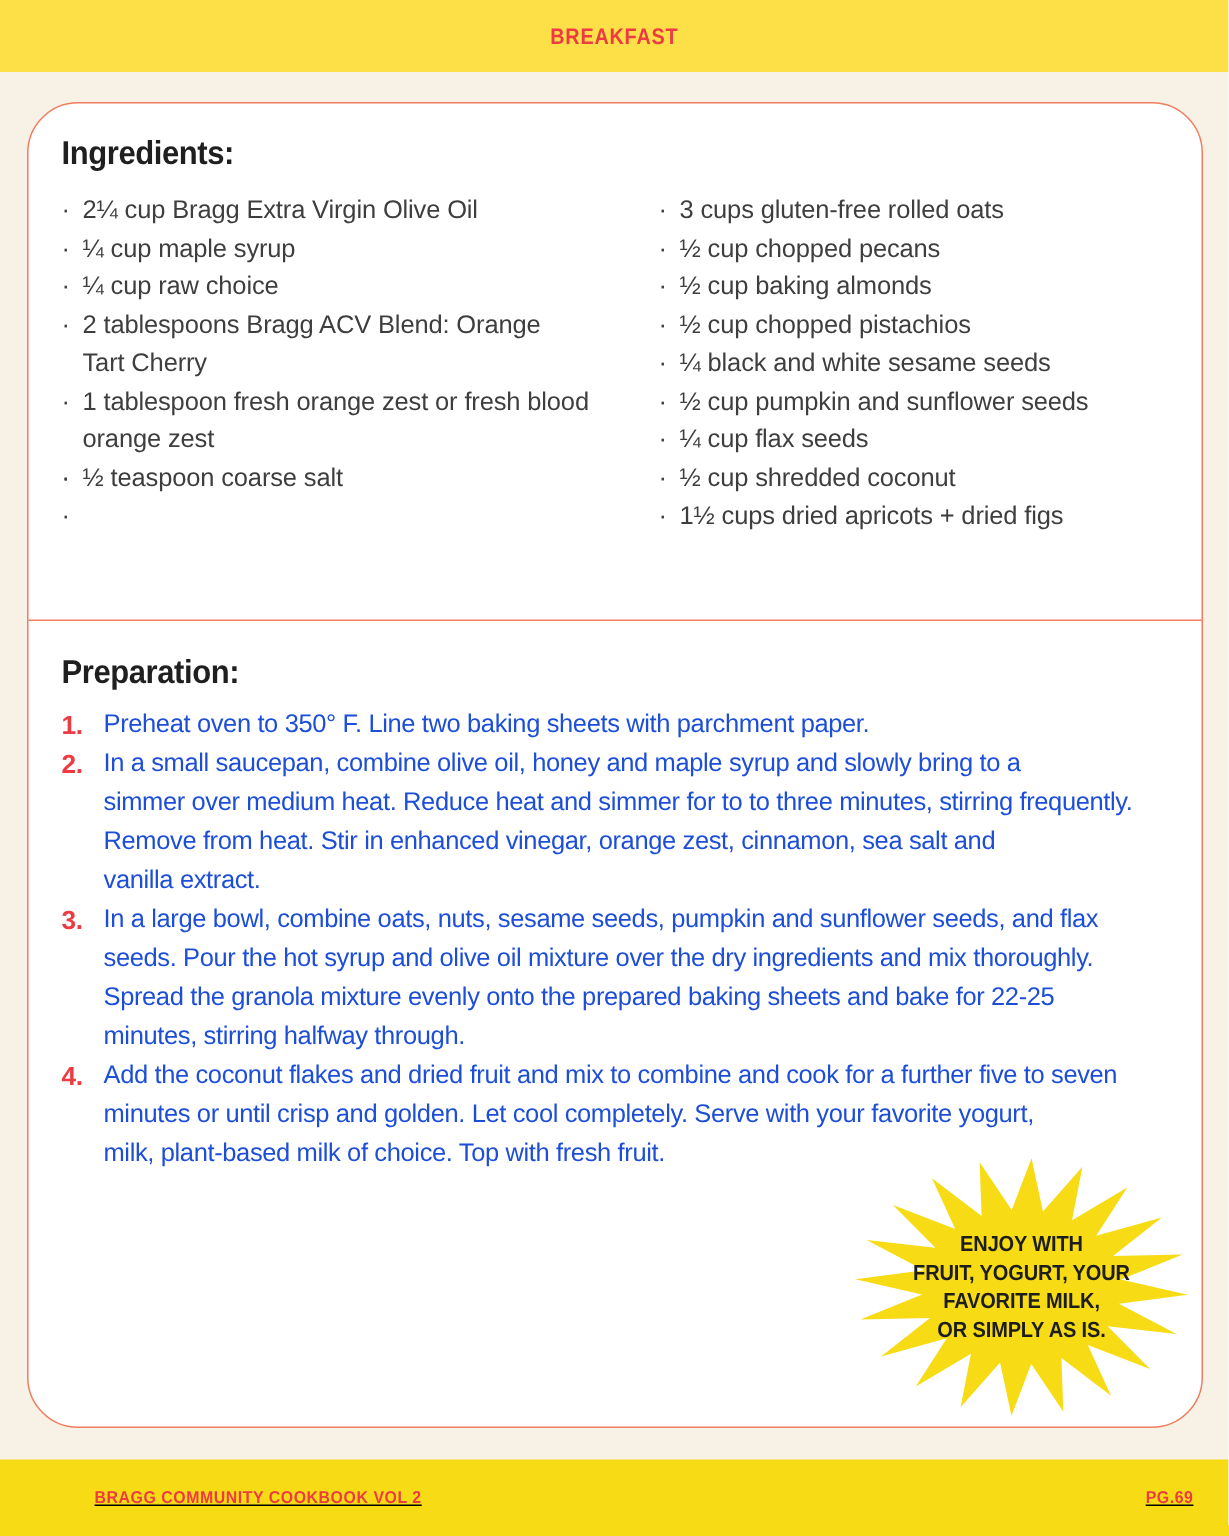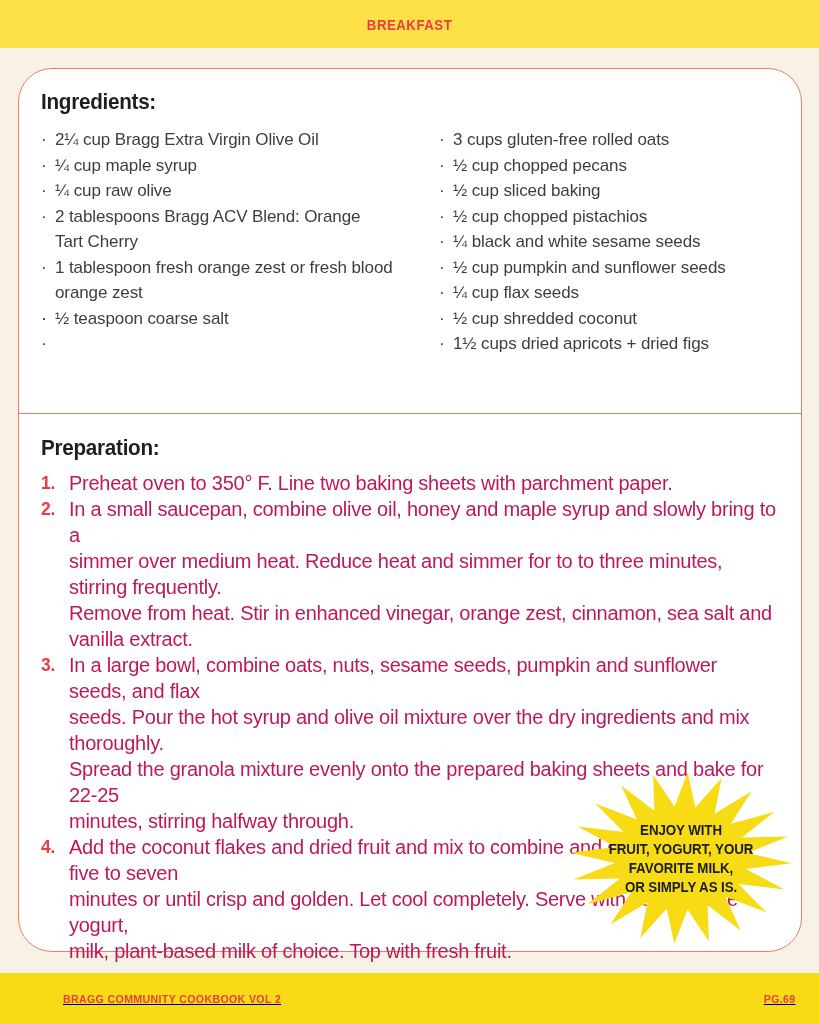--- a/index.html
+++ b/index.html
@@ -44,21 +44,21 @@
   .bullet{position:absolute;left:0;top:0}
   
   .prep{padding:21px 24px 0 22px}
   .steps{margin-top:9px}
   .step{display:flex;margin:0}
   .step-num{
     flex:none;width:28px;color:#ED3B43;font-weight:bold;
     font-size:17.5px;line-height:26px;letter-spacing:-.3px;
   }
   .step-text{
-    font-size:20px;line-height:26px;color:#be185d;
+    font-size:17px;line-height:26px;color:#1d4ed8;
     letter-spacing:-.25px;white-space:pre-line;
   }
   
   .burst{position:absolute;left:547px;top:700px;width:230px;height:180px}
   .burst svg{position:absolute;left:0;top:0;width:230px;height:180px}
   .burst-fill{fill:#F7DB15}
   .burst-text{
     position:absolute;left:0;top:0;width:230px;height:180px;
     display:flex;align-items:center;justify-content:center;text-align:center;
     color:#1D1D1B;font-weight:bold;font-size:14.5px;line-height:1.3;
@@ -89,33 +89,33 @@
 </div>
 
 <div class="card">
 
   <div class="ingredients">
     <h2 class="section-heading">Ingredients:</h2>
     <div class="ing-cols">
       <div class="ing-col-left">
         <div class="ing-item"><span class="bullet">·</span><span>2¼ cup Bragg Extra Virgin Olive Oil</span></div>
         <div class="ing-item"><span class="bullet">·</span><span>¼ cup maple syrup</span></div>
-        <div class="ing-item"><span class="bullet">·</span><span>¼ cup raw olive</span></div>
+        <div class="ing-item"><span class="bullet">·</span><span>¼ cup raw choice</span></div>
         <div class="ing-item"><span class="bullet">·</span><span>2 tablespoons Bragg ACV Blend: Orange
 Tart Cherry</span></div>
         <div class="ing-item"><span class="bullet">·</span><span>1 tablespoon fresh orange zest or fresh blood
 orange zest</span></div>
         <div class="ing-item"><span class="bullet">·</span></div>
         <div class="ing-item"><span class="bullet">·</span><span>½ teaspoon coarse salt</span></div>
         <div class="ing-item"><span class="bullet">·</span></div>
       </div>
       <div class="ing-col-right">
         <div class="ing-item"><span class="bullet">·</span><span>3 cups gluten-free rolled oats</span></div>
         <div class="ing-item"><span class="bullet">·</span><span>½ cup chopped pecans</span></div>
-        <div class="ing-item"><span class="bullet">·</span><span>½ cup sliced baking</span></div>
+        <div class="ing-item"><span class="bullet">·</span><span>½ cup baking almonds</span></div>
         <div class="ing-item"><span class="bullet">·</span><span>½ cup chopped pistachios</span></div>
         <div class="ing-item"><span class="bullet">·</span><span>¼ black and white sesame seeds</span></div>
         <div class="ing-item"><span class="bullet">·</span><span>½ cup pumpkin and sunflower seeds</span></div>
         <div class="ing-item"><span class="bullet">·</span><span>¼ cup flax seeds</span></div>
         <div class="ing-item"><span class="bullet">·</span><span>½ cup shredded coconut</span></div>
         <div class="ing-item"><span class="bullet">·</span><span>1½ cups dried apricots + dried figs</span></div>
       </div>
     </div>
   </div>
 

